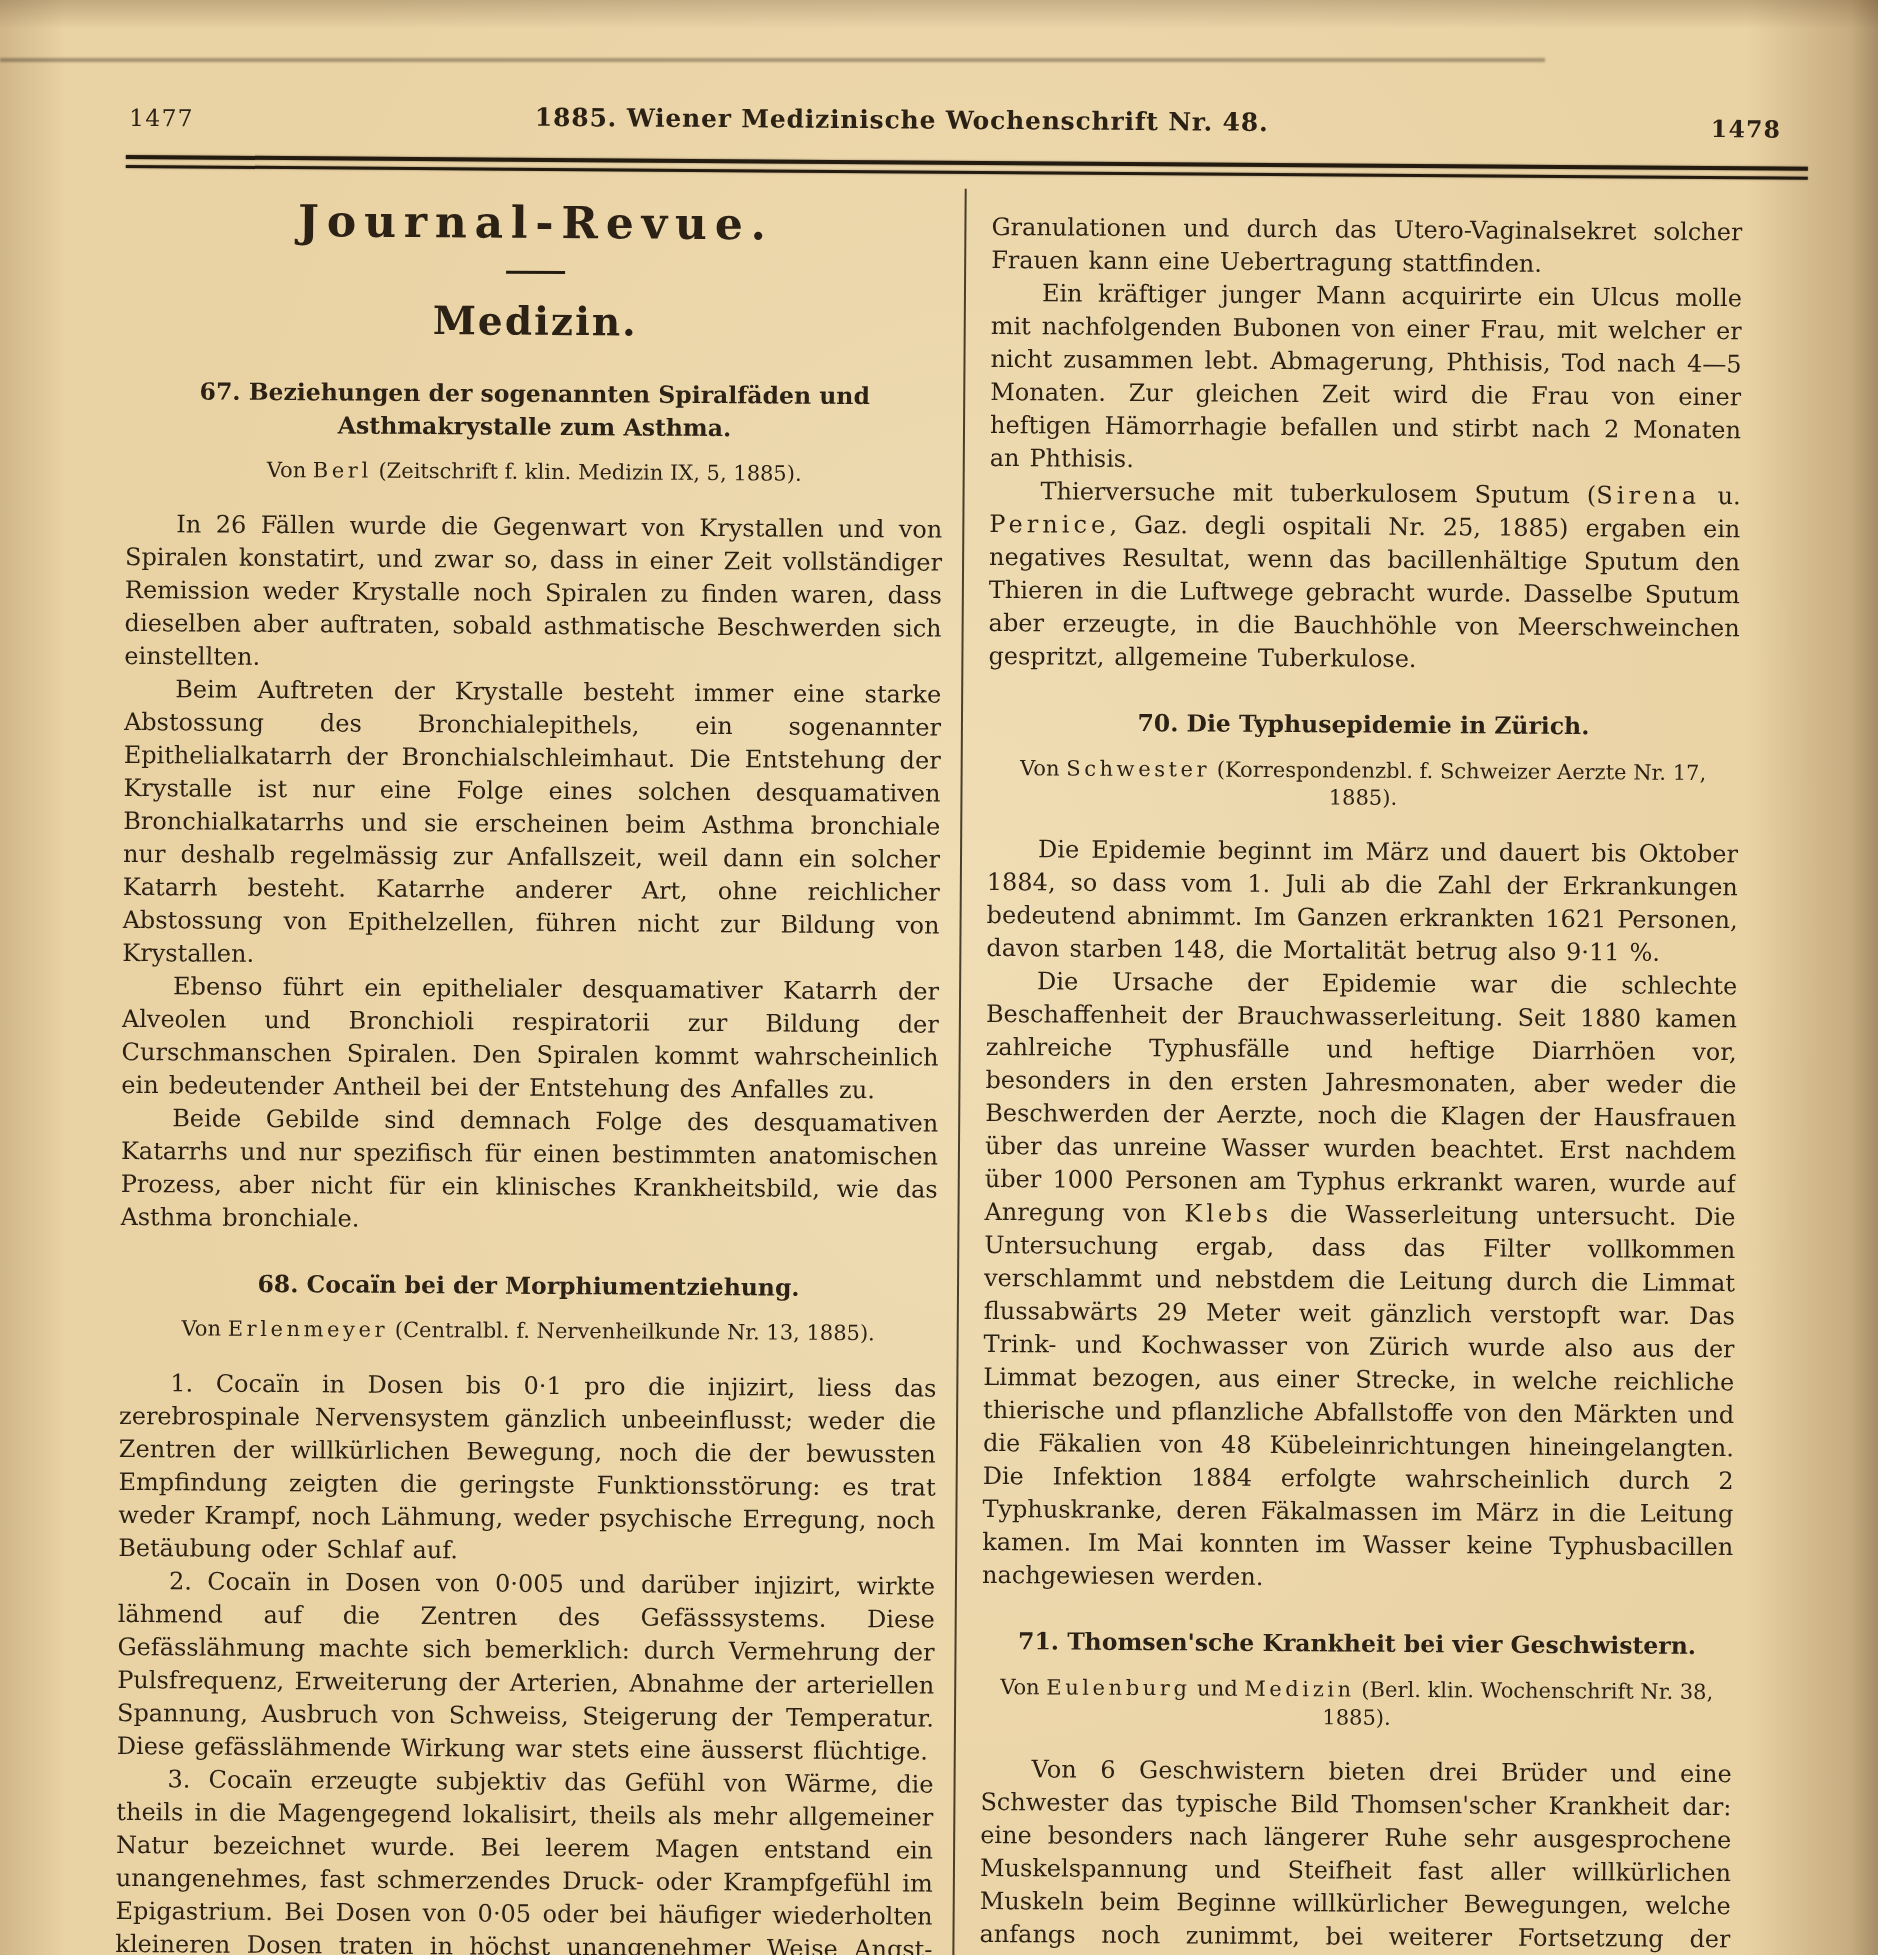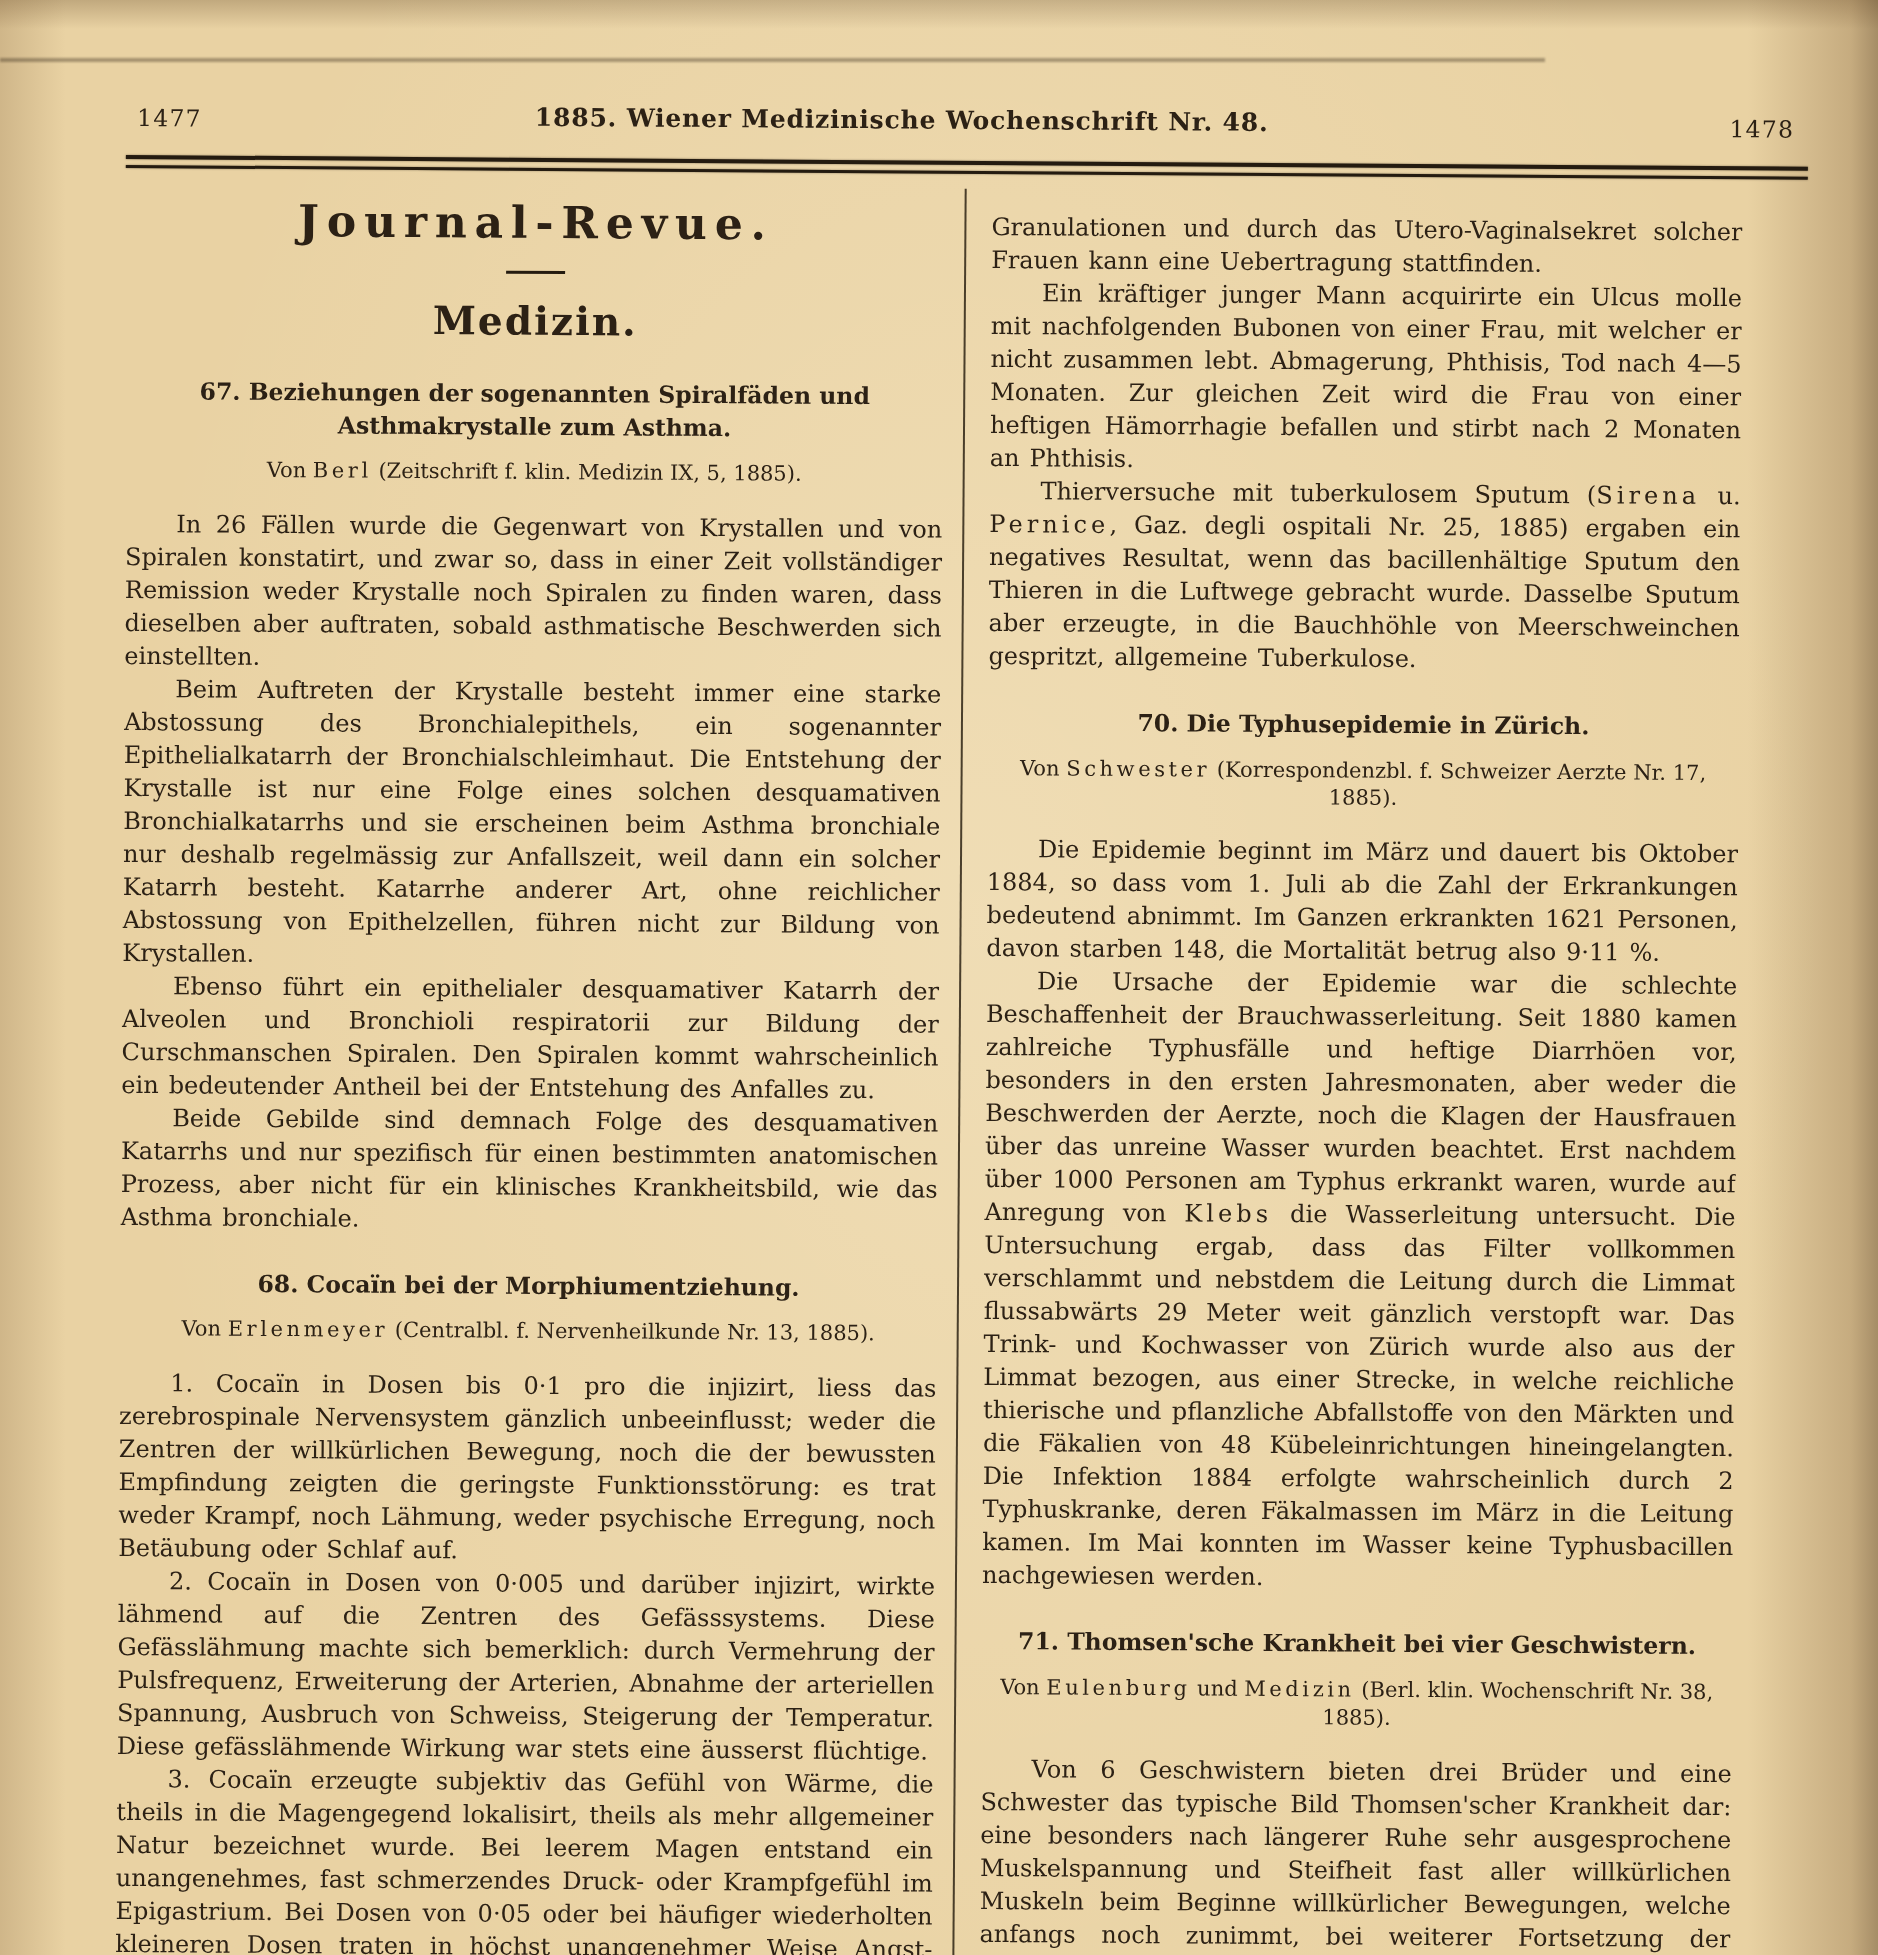--- a/index.html
+++ b/index.html
@@ -14,23 +14,23 @@
     color:#2c2115;
     background:
       radial-gradient(ellipse at 52% 38%, rgba(255,246,222,0.30), rgba(255,246,222,0) 62%),
       linear-gradient(90deg, rgba(116,82,44,0.22) 0%, rgba(116,82,44,0) 3.5%, rgba(116,82,44,0) 93%, rgba(116,82,44,0.30) 98.5%, rgba(80,54,26,0.45) 100%),
       linear-gradient(0deg, rgba(116,82,44,0.25) 0%, rgba(116,82,44,0) 3%),
       linear-gradient(180deg, rgba(90,62,30,0.28) 0%, rgba(116,82,44,0) 1.2%),
       #e9d2a3;
   }
   .scan{position:absolute;inset:0;transform:rotate(0.4deg);transform-origin:274px 0;}
   
-  .pgnum{position:absolute;top:105px;font-size:23.5px;letter-spacing:1.2px;margin-left:8px;}
+  .pgnum{position:absolute;top:105px;font-size:23.5px;letter-spacing:1.2px;}
   .pgnum.l{left:130px;}
-  .pgnum.r{right:84px;}
+  .pgnum.r{right:97px;font-weight:bold;}
   .masthead{
     position:absolute;top:101px;left:0;right:74px;text-align:center;
     font-weight:bold;font-size:25px;letter-spacing:0.8px;
   }
   .double-rule{position:absolute;top:156px;left:127px;right:70px;}
   .double-rule .r1{height:4.3px;background:#241b10;box-shadow:0 0 2px rgba(36,27,16,.55);}
   .double-rule .r2{height:3.5px;margin-top:5.5px;background:#241b10;box-shadow:0 0 2px rgba(36,27,16,.5);}
   .col-divider{position:absolute;left:966px;top:184px;height:2159px;width:1.6px;background:rgba(38,28,14,.82);}
   
   .columns{position:absolute;top:184px;left:129px;width:1615px;height:2206px;overflow:hidden;}

